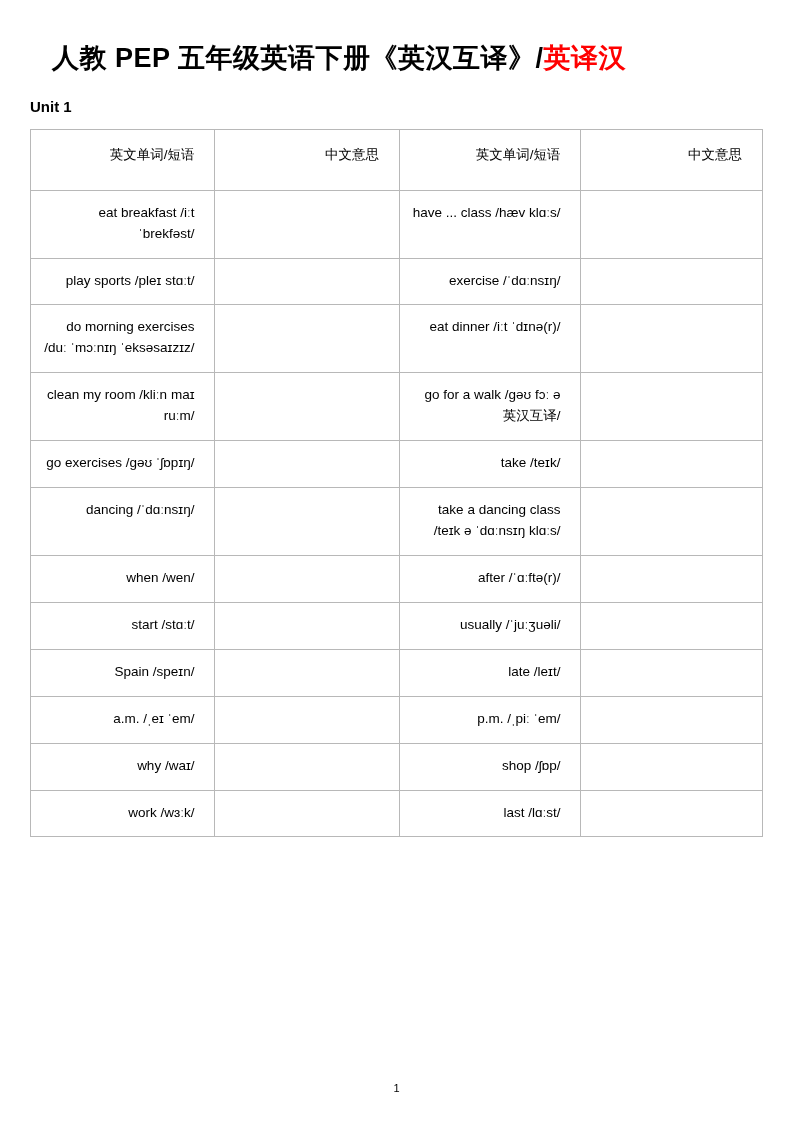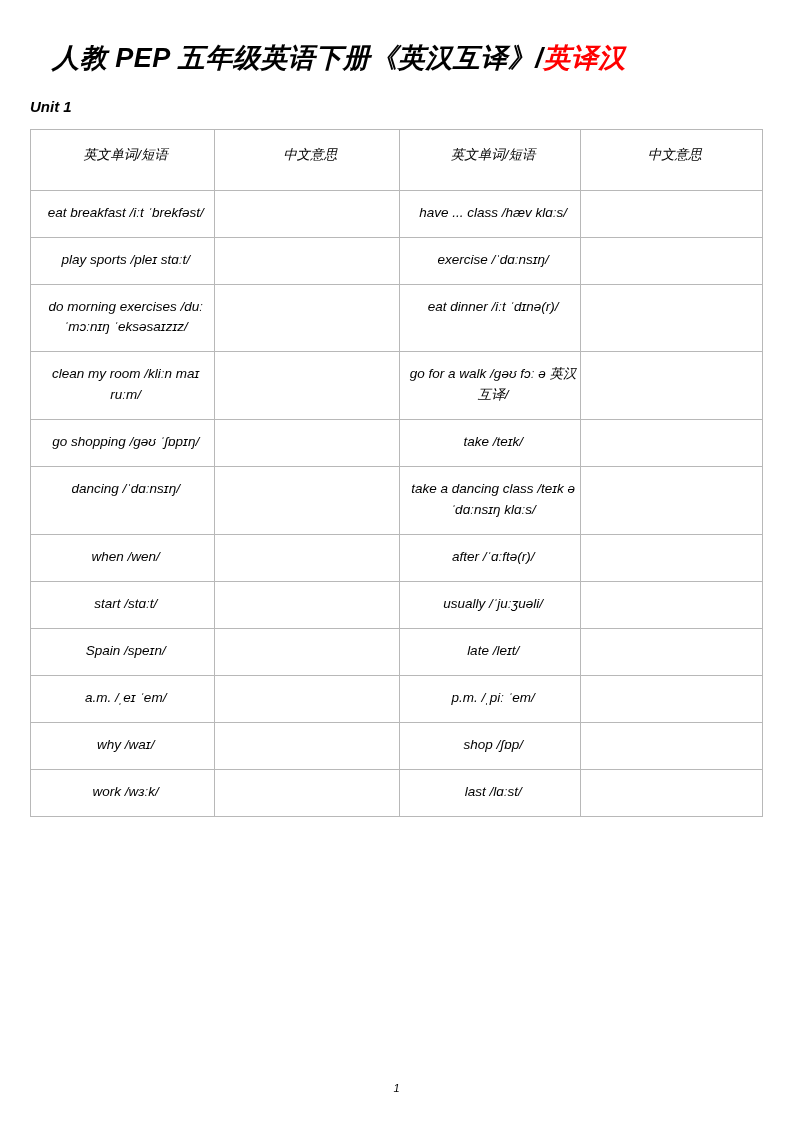--- a/index.html
+++ b/index.html
@@ -14,21 +14,20 @@
     color: #000000;
     position: relative;
     overflow: hidden;
   }
   .page {
     width: 678px;
     height: 1122px;
     box-sizing: border-box;
     padding: 34px 30px 0 30px;
     position: relative;
-    font-style: italic;
   }
   .doc-title {
     text-align: center;
     font-size: 27px;
     font-weight: bold;
     line-height: 1.25;
     margin: 8px 0 0 0;
     letter-spacing: 0.5px;
   }
   .doc-title .red {
@@ -42,24 +41,24 @@
   }
   table.vocab {
     border-collapse: collapse;
     width: 733px;
     margin: 0 auto;
     table-layout: fixed;
   }
   table.vocab td, table.vocab th {
     border: 1px solid #b8b8b8;
     vertical-align: top;
-    padding: 12px 3px 13px 9px;
+    padding: 12px 20px 13px 9px;
     font-size: 13.5px;
     line-height: 1.55;
-    text-align: center;
+    text-align: right;
     font-weight: normal;
     word-wrap: break-word;
   }
   table.vocab thead th {
     padding-top: 15px;
     padding-bottom: 24px;
   }
   table.vocab col.c1 { width: 25.2%; }
   table.vocab col.c2 { width: 25.2%; }
   table.vocab col.c3 { width: 24.8%; }
@@ -117,21 +116,21 @@
         <td>eat dinner /iːt ˈdɪnə(r)/</td>
         <td></td>
       </tr>
       <tr>
         <td>clean my room /kliːn maɪ ruːm/</td>
         <td></td>
         <td>go for a walk /gəʊ fɔː ə 英汉互译/</td>
         <td></td>
       </tr>
       <tr>
-        <td>go shopping /gəʊ ˈʃɒpɪŋ/</td>
+        <td>go exercises /gəʊ ˈʃɒpɪŋ/</td>
         <td></td>
         <td>take /teɪk/</td>
         <td></td>
       </tr>
       <tr>
         <td>dancing /ˈdɑːnsɪŋ/</td>
         <td></td>
         <td>take a dancing class /teɪk ə ˈdɑːnsɪŋ klɑːs/</td>
         <td></td>
       </tr>

